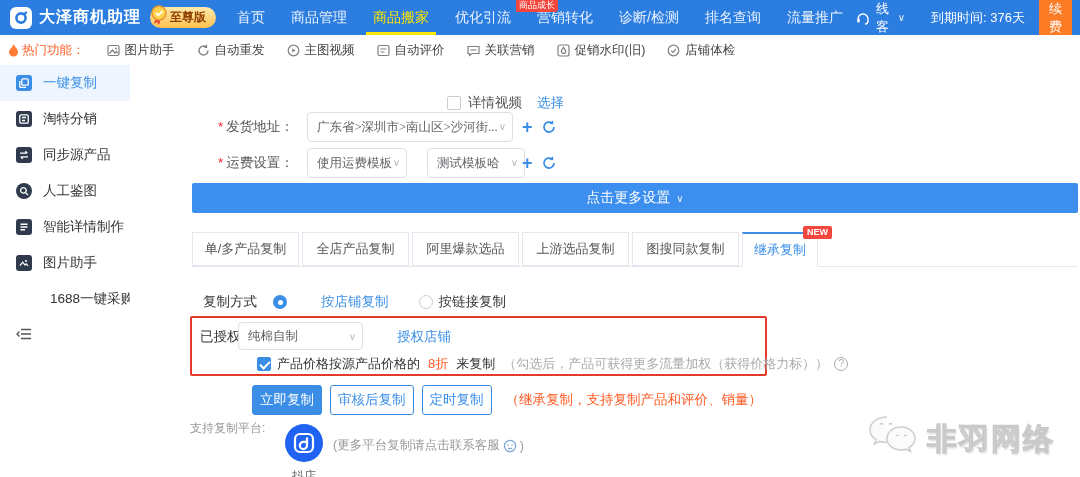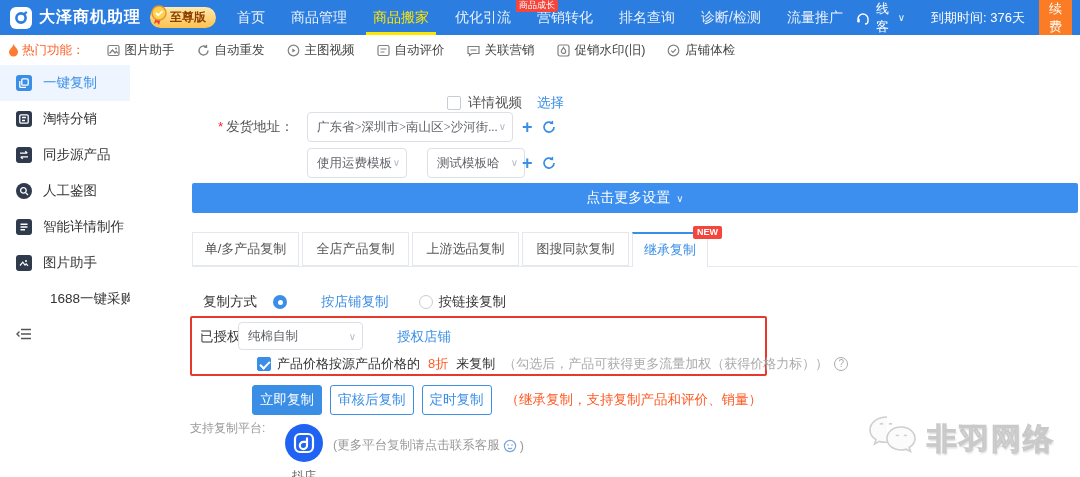--- a/index.html
+++ b/index.html
@@ -154,22 +154,22 @@
   </span>
   <nav class="nav">
     <div class="nav-item">首页</div>
     <div class="nav-item">商品管理</div>
     <div class="nav-item active">商品搬家</div>
     <div class="nav-item">优化引流</div>
     <div class="nav-item">
       <span>营销转化</span>
       <span class="nav-tag">商品成长</span>
     </div>
+    <div class="nav-item">诊断/检测</div>
     <div class="nav-item">排名查询</div>
-    <div class="nav-item">诊断/检测</div>
     <div class="nav-item">流量推广</div>
   </nav>
   <div class="nav-right">
     <span style="display:flex;">
       <svg width="14" height="14" viewBox="0 0 14 14" fill="none" stroke="#fff" stroke-width="1.4">
           <path d="M2 8 a5 5 0 0 1 10 0"></path>
           <rect x="1.2" y="7.5" width="2.6" height="4" rx="1.2" fill="#fff" stroke="none"></rect>
           <path d="M12 8 v2 a3 3 0 0 1 -3 3"></path>
         </svg>
     </span>
@@ -339,20 +339,21 @@
     <span class="mini-act plus" style="left:392px;">+</span>
     <span class="mini-act" style="left:412px;top:2px;">
       <svg width="14" height="14" viewBox="0 0 14 14" fill="none" stroke="#3a8ee6" stroke-width="1.7">
           <path d="M12 7 a5 5 0 1 1 -1.8 -3.8"></path>
           <path d="M10.4 0.9 L10.5 3.6 L7.9 3.4" stroke-width="1.4"></path>
         </svg>
     </span>
   </div>
 
   <div class="row" style="left:0;top:83px;width:950px;">
+    <span class="lbl" style="left:88px;"><span class="star">*</span><span>运费设置：</span></span>
     <span class="select" style="left:177px;width:100px;">
       <span>使用运费模板</span>
       <span class="chevron">∨</span>
     </span>
     <span class="select" style="left:297px;width:98px;">
       <span>测试模板哈</span>
       <span class="chevron">∨</span>
     </span>
     <span class="mini-act plus" style="left:392px;">+</span>
     <span class="mini-act" style="left:412px;top:2px;">
@@ -365,20 +366,21 @@
 
   <div class="more-bar">
     <span>点击更多设置</span>
     <span class="chev-sm">∨</span>
   </div>
 
   <div class="tabs-underline"></div>
   <div class="tabs">
     <div class="tab">单/多产品复制</div>
     <div class="tab">全店产品复制</div>
+    <div class="tab">阿里爆款选品</div>
     <div class="tab">上游选品复制</div>
     <div class="tab">图搜同款复制</div>
     <div class="tab active">
       <span>继承复制</span>
       <span class="new-badge">NEW</span>
     </div>
   </div>
 
   <div class="copy-mode">
     <span style="margin-right:16px;">复制方式</span>

